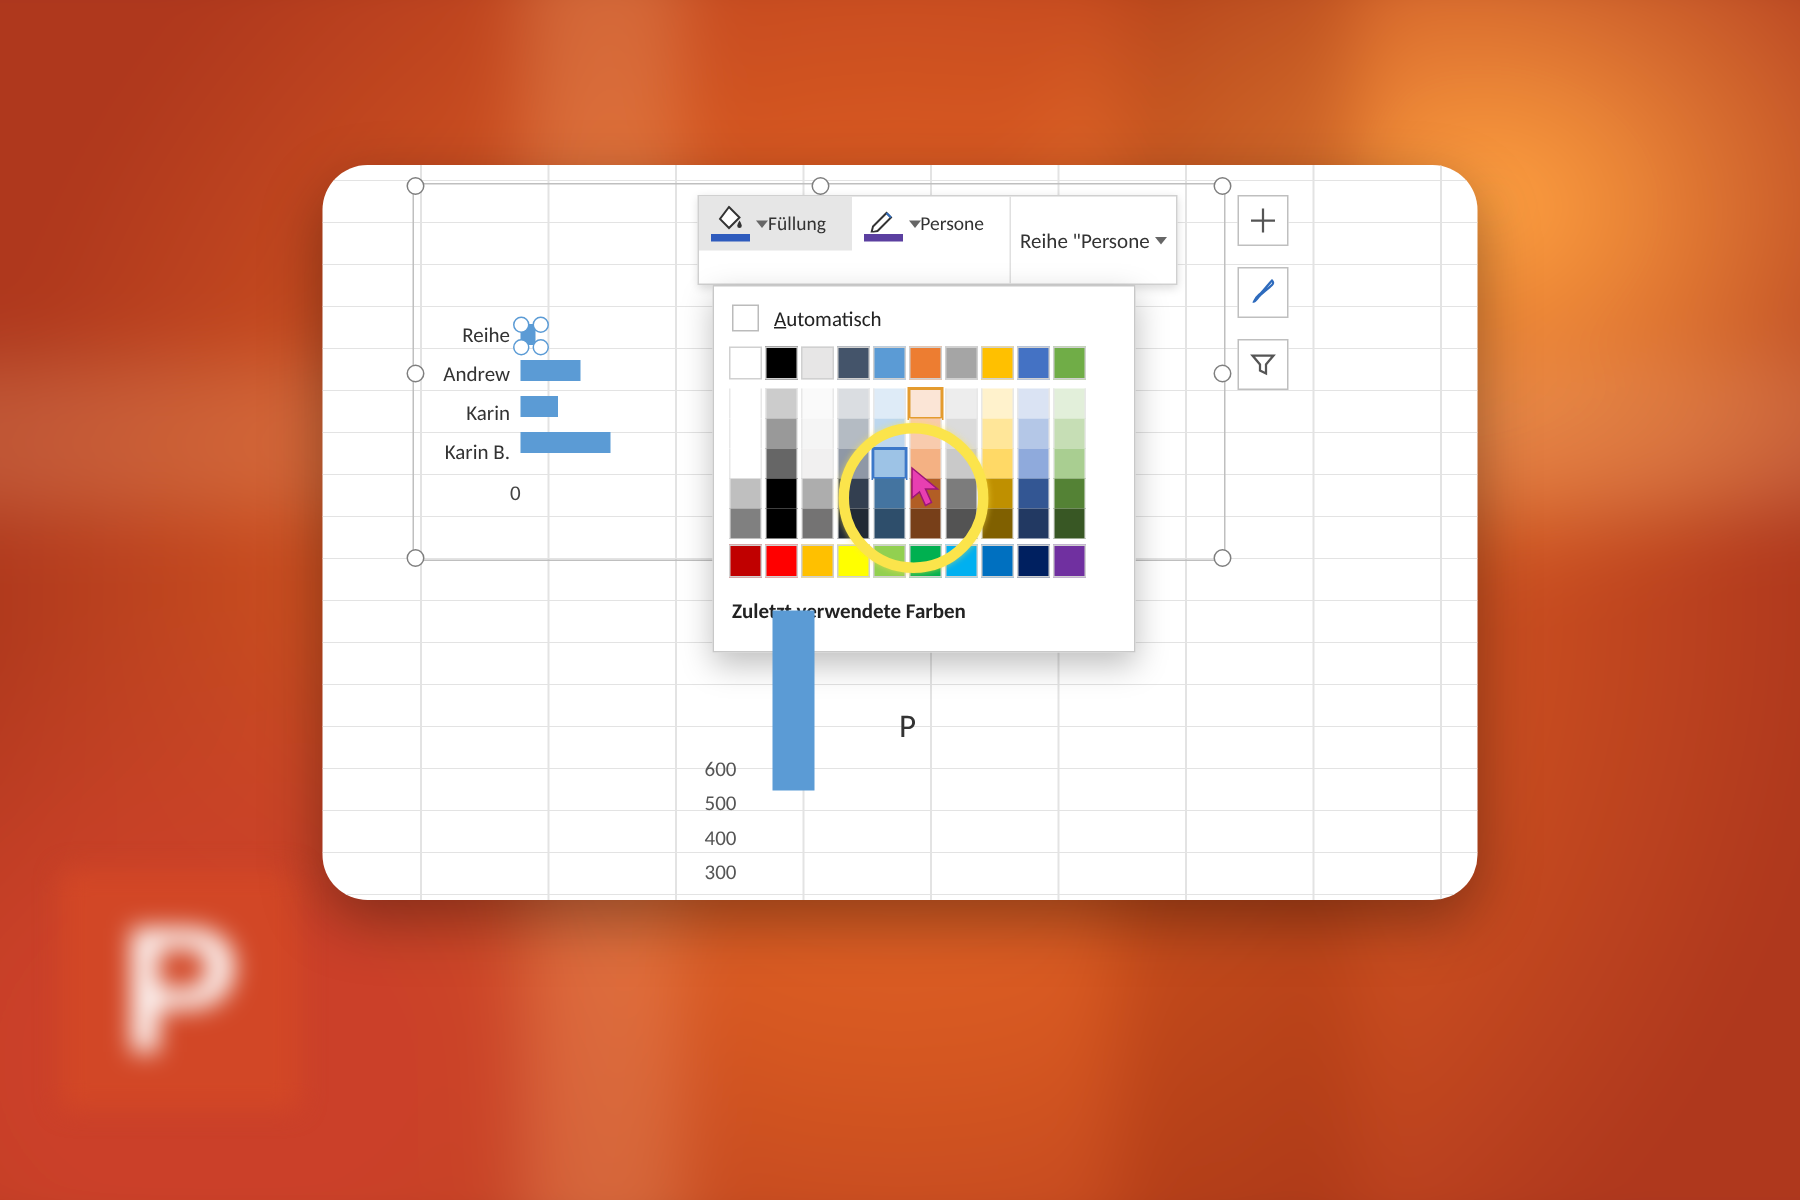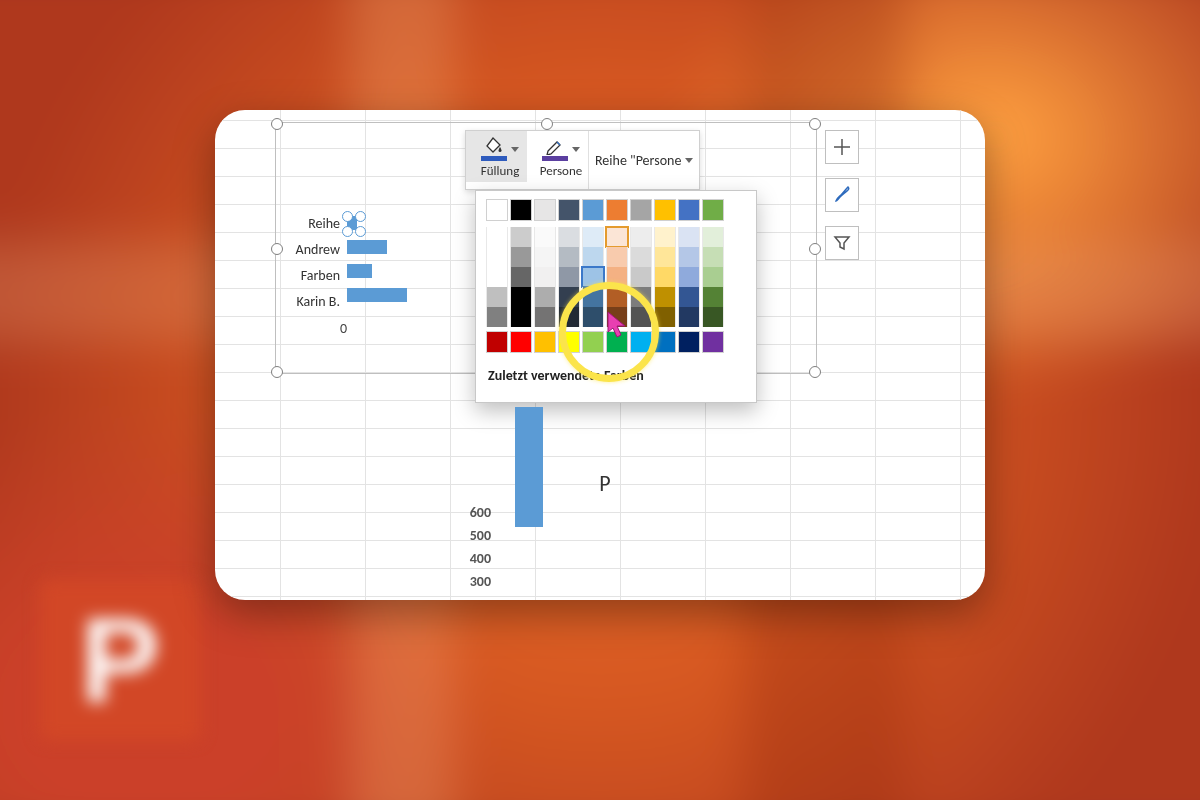--- a/index.html
+++ b/index.html
@@ -108,22 +108,22 @@
   }
 
   
   .mini-toolbar {
     position: absolute; left: 250px; top: 20px;
     display: flex; align-items: flex-start; gap: 0;
     background: #fff; border: 1px solid #d0d0d0;
     box-shadow: 0 2px 6px rgba(0,0,0,.15);
   }
   .mini-toolbar .btn {
-    display: flex; flex-direction: column; align-items: center;
-    padding: 4px 0 4px 8px;
+    display: flex; flex-direction: row; align-items: center;
+    padding: 4px 16px 4px 8px;
     font-size: 13px; color: #333;
     border-right: 1px solid transparent;
     min-width: 52px;
     text-align: right;
   }
   .mini-toolbar .btn.active { background: #e6e6e6; }
   .icon-stack {
     display: flex; flex-direction: column; align-items: center; gap: 1px;
     height: 28px; justify-content: center;
   }
@@ -204,21 +204,21 @@
     position: absolute; left: 190px; top: 360px; width: 400px;
   }
   .chart2 .title {
     font-size: 22px; text-align: center; color: #333;
   }
   .chart2 .yticks {
     position: absolute; left: 50px; top: 32px;
     display: flex; flex-direction: column; gap: 1px;
     font-size: 14px; color: #555; text-align: right;
   }
-  .chart2 .yticks div { height: 22px; line-height: 22px; width: 36px; font-weight: bold; }
+  .chart2 .yticks div { height: 22px; line-height: 22px; width: 36px; }
   .chart2 .col {
     position: absolute; left: 110px; bottom: -30px;
     width: 28px; height: 120px; background: #5b9bd5;
   }
   .underline { text-decoration: underline; }
 </style>
 </head>
 <body>
 
 <div class="bg"></div>
@@ -236,21 +236,21 @@
     <div class="handle h-br"></div>
     <div class="handle h-ml"></div>
     <div class="handle h-mr"></div>
     <div class="handle h-mt"></div>
     <div class="handle h-mb"></div>
   </div>
 
   <div class="yaxis">
     <div>Reihe</div>
     <div>Andrew</div>
-    <div>Farben</div>
+    <div>Karin</div>
     <div>Karin B.</div>
   </div>
 
   <div class="bars">
     <div style="position:relative">
       <div class="bar" style="width:10px"></div>
       <div class="bar-handle" style="left:-5px; top:-5px"></div>
       <div class="bar-handle" style="left:8px; top:-5px"></div>
       <div class="bar-handle" style="left:-5px; top:10px"></div>
       <div class="bar-handle" style="left:8px; top:10px"></div>
@@ -307,20 +307,24 @@
       </div>
       <span>Persone</span>
     </div>
     <div class="series-select">
       <span>Reihe "Persone</span>
       <div class="dd-caret"></div>
     </div>
   </div>
 
   <div class="color-picker">
+    <div class="auto-row">
+      <div class="auto-sw"></div>
+      <span><span class="underline">A</span><span>utomatisch</span></span>
+    </div>
     <div class="theme-row" id="theme-row">
         <div class="sw" style="background: rgb(255, 255, 255);"></div>
         <div class="sw" style="background: rgb(0, 0, 0);"></div>
         <div class="sw" style="background: rgb(231, 230, 230);"></div>
         <div class="sw" style="background: rgb(68, 84, 106);"></div>
         <div class="sw" style="background: rgb(91, 155, 213);"></div>
         <div class="sw" style="background: rgb(237, 125, 49);"></div>
         <div class="sw" style="background: rgb(165, 165, 165);"></div>
         <div class="sw" style="background: rgb(255, 192, 0);"></div>
         <div class="sw" style="background: rgb(68, 114, 196);"></div>

